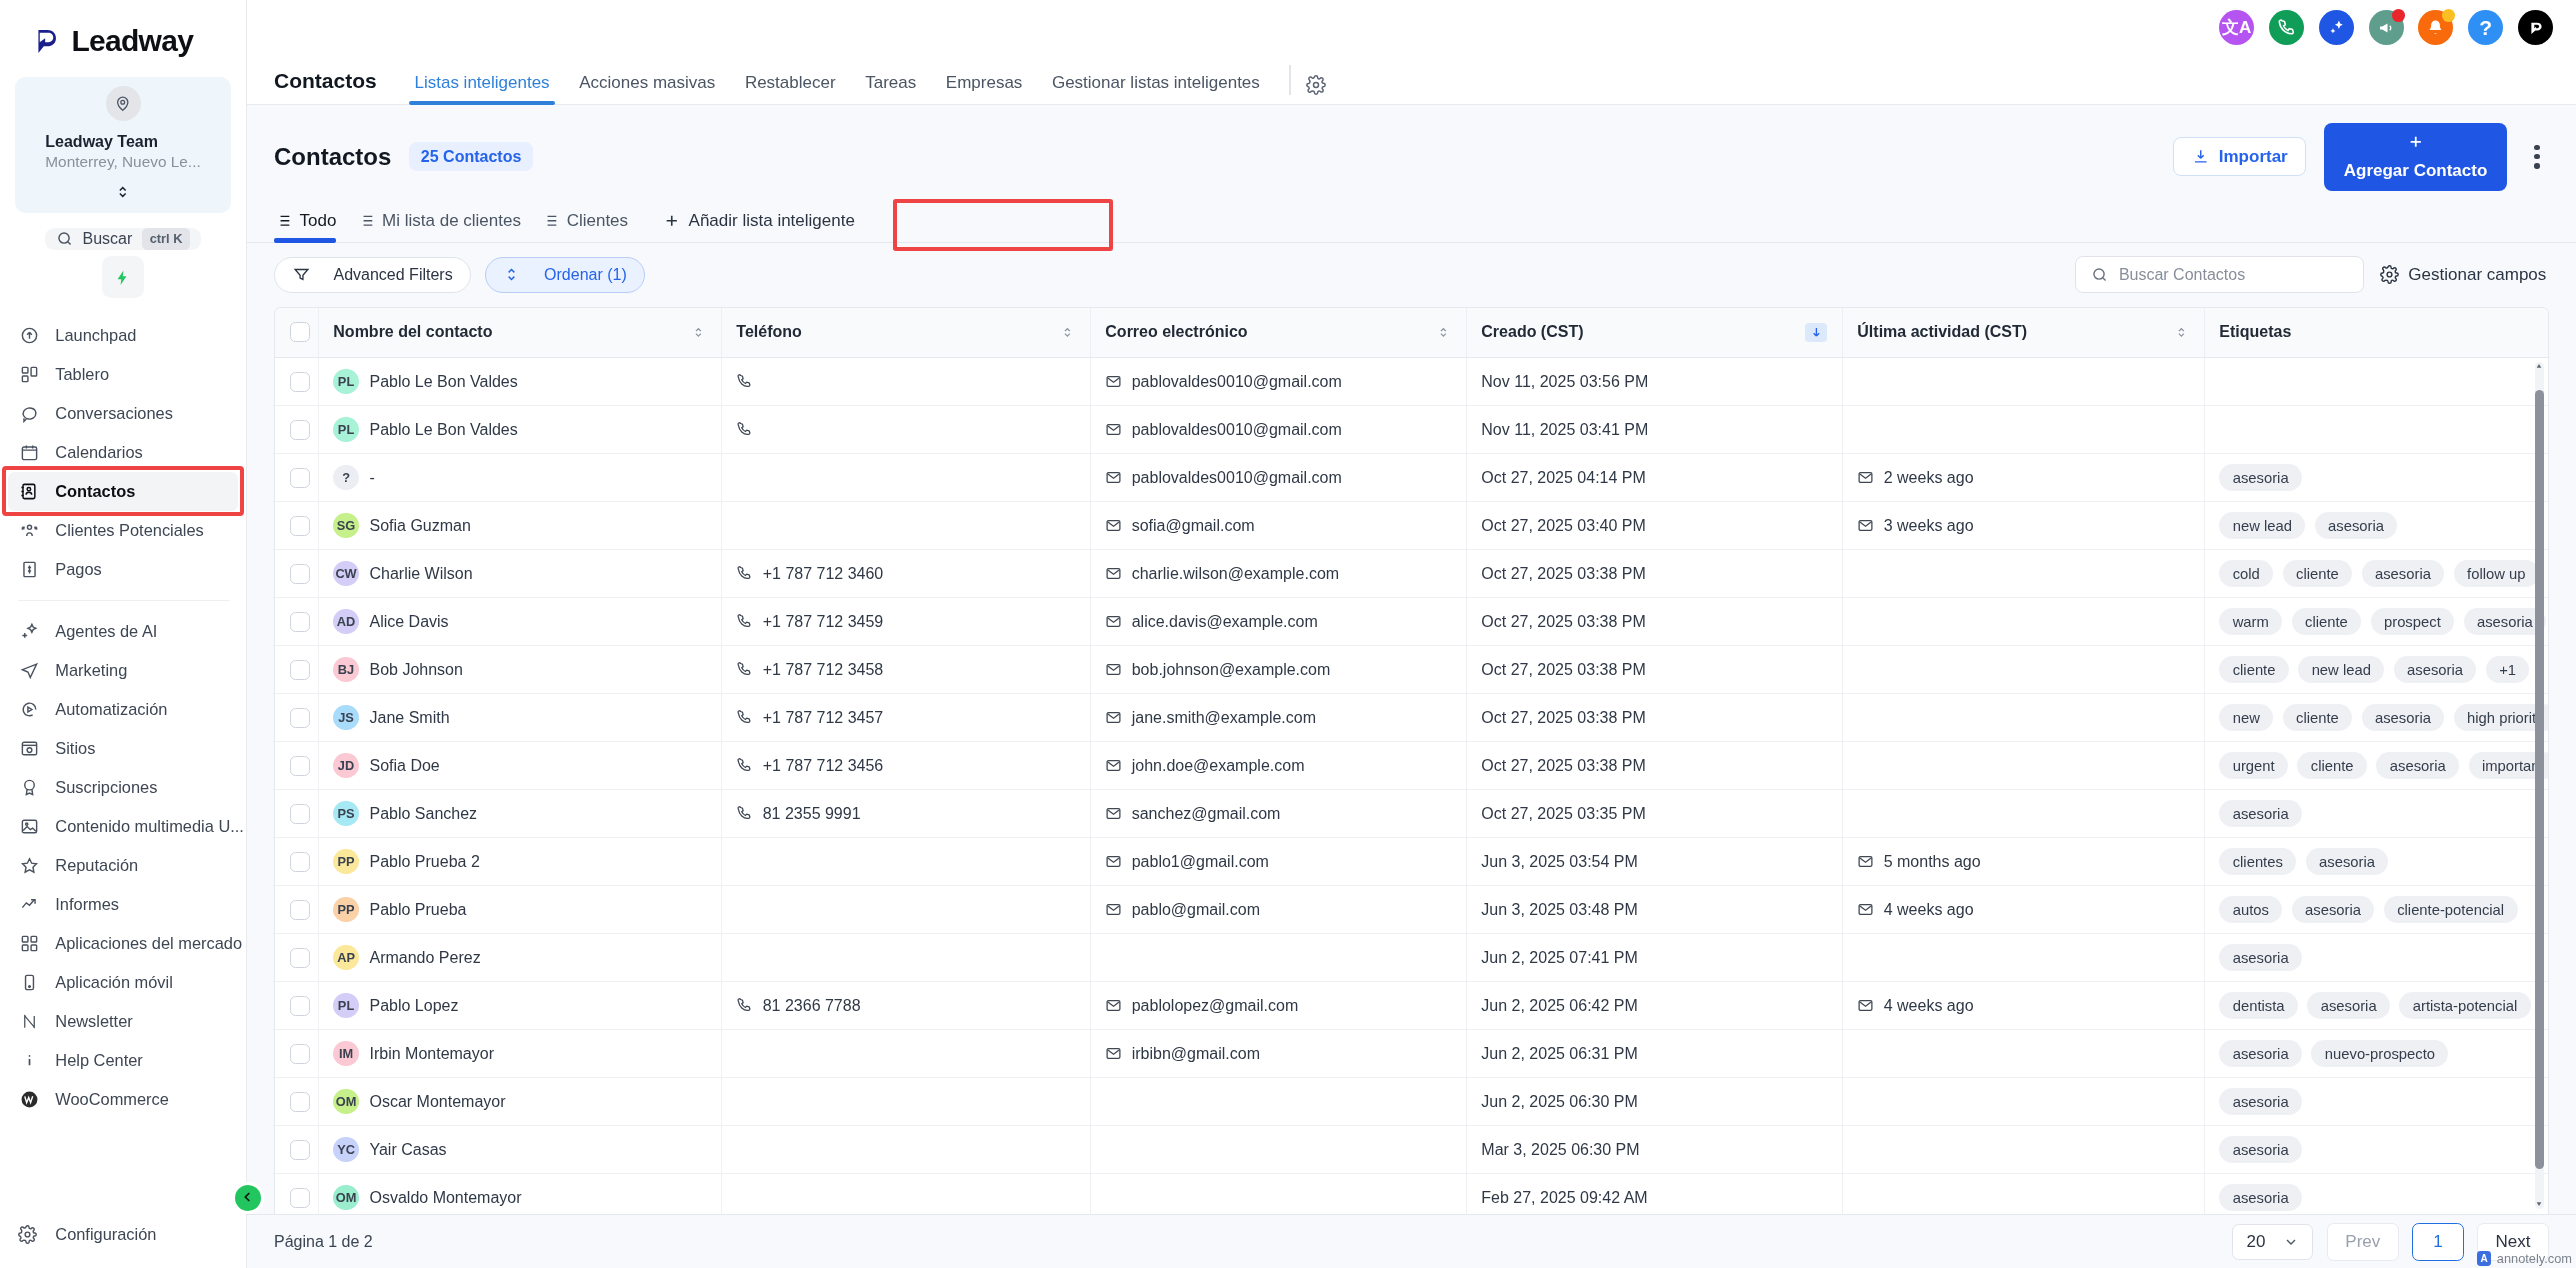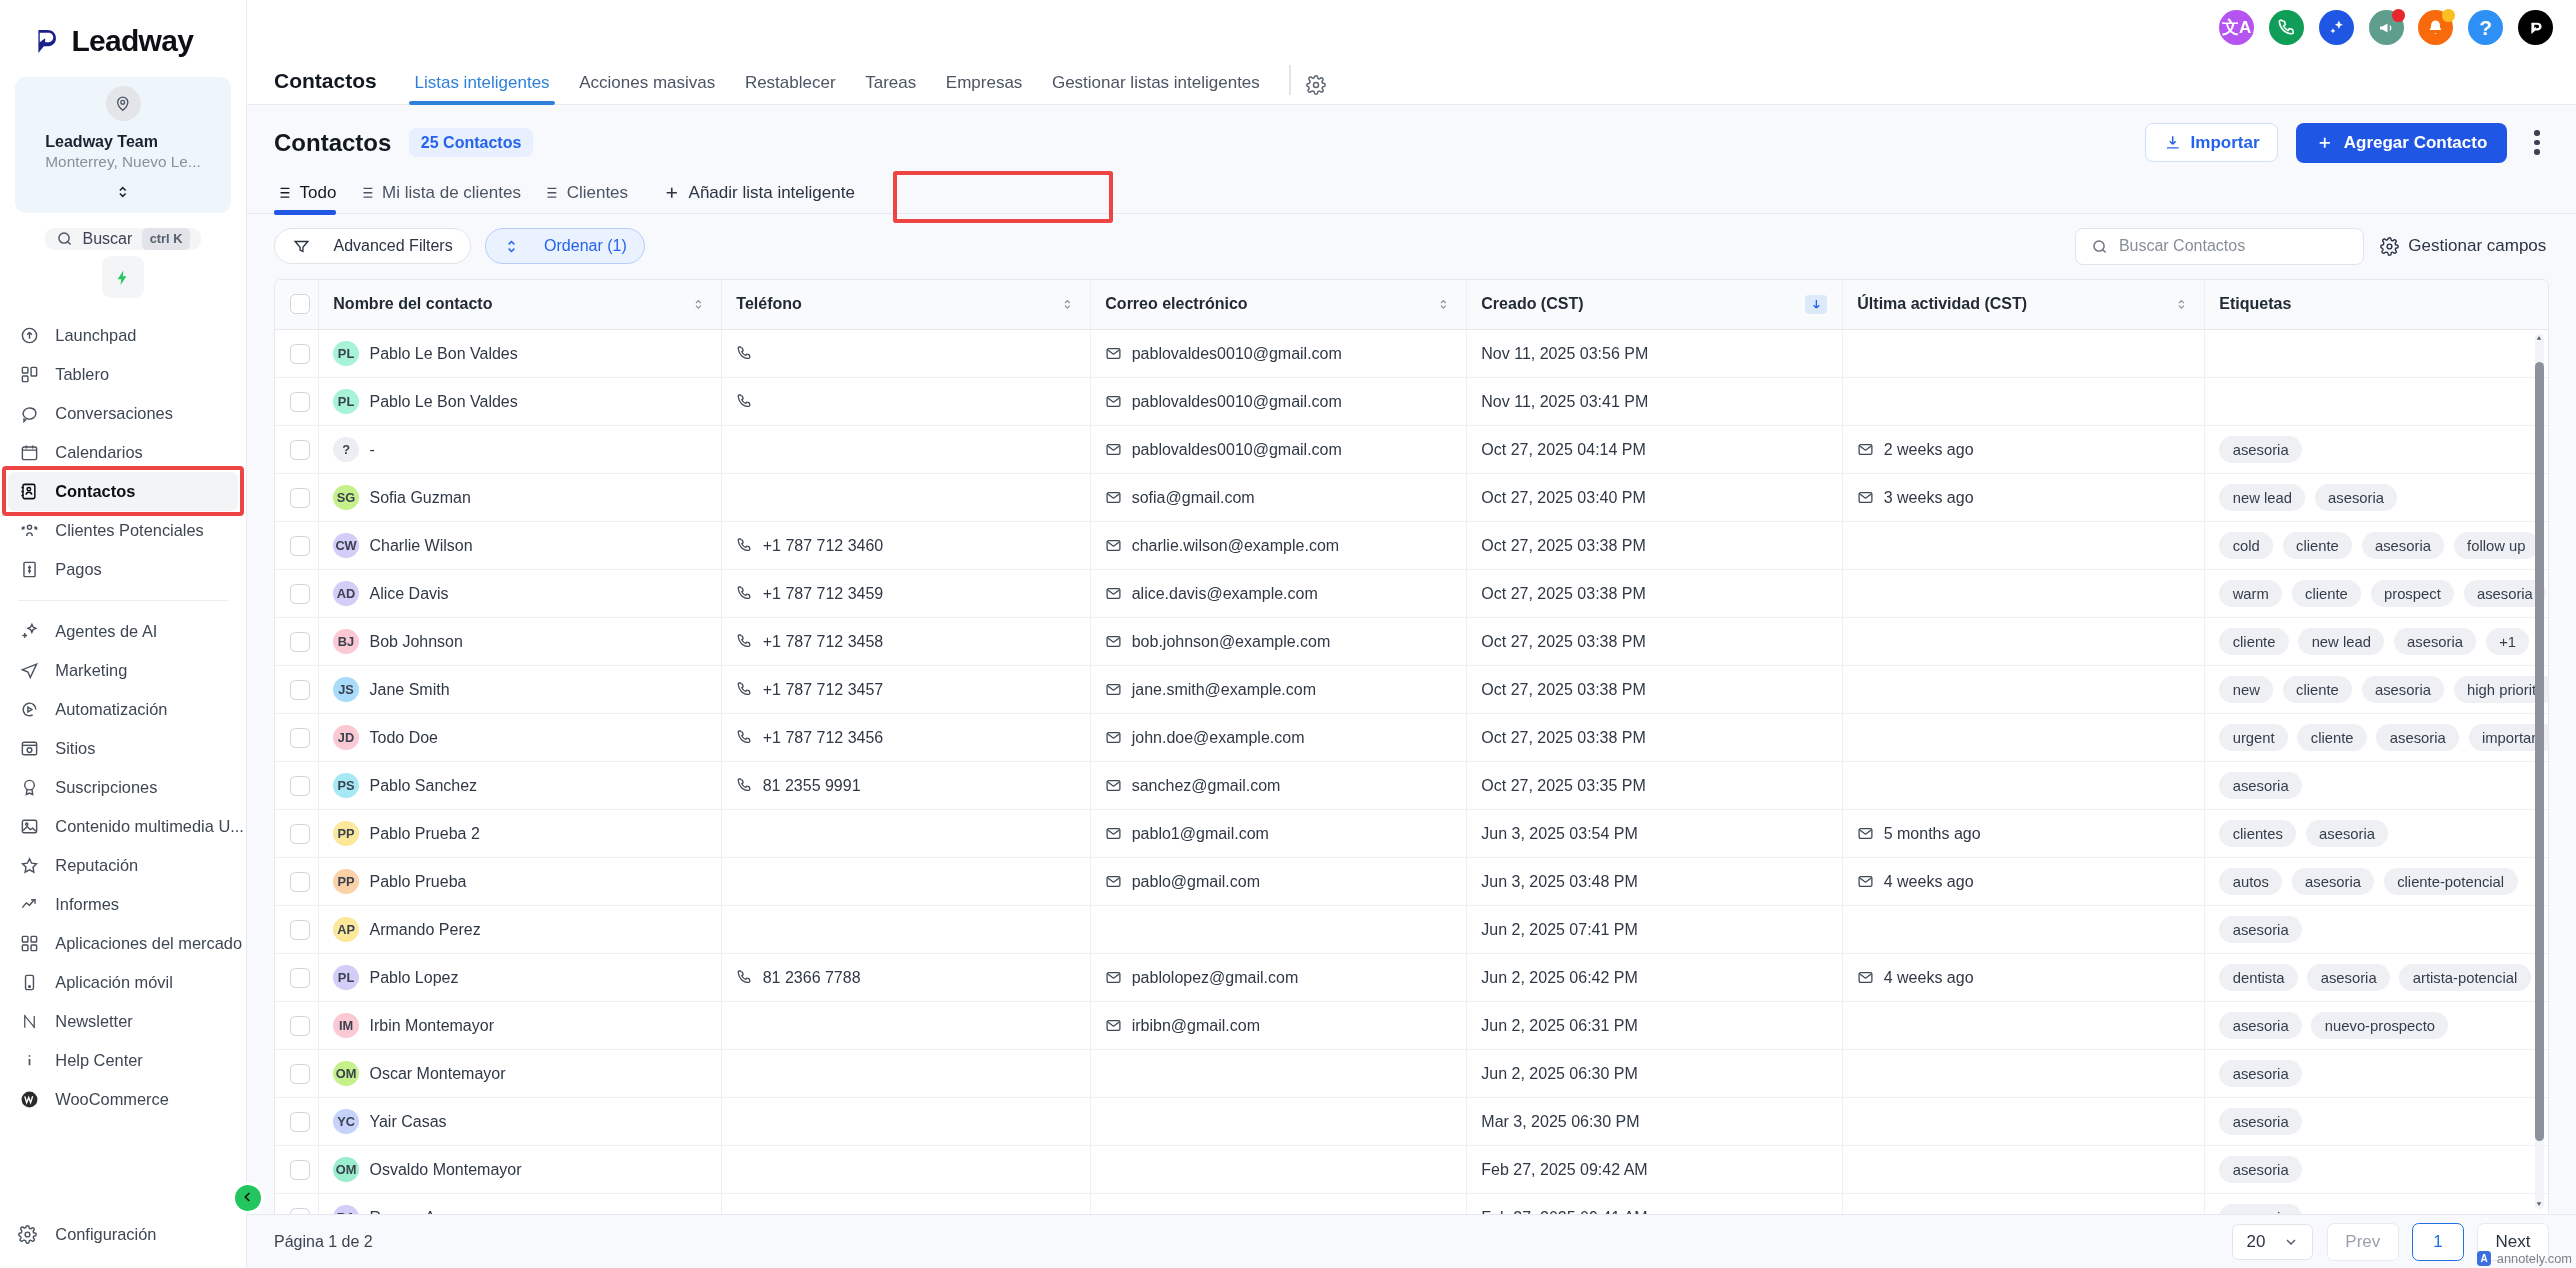--- a/index.html
+++ b/index.html
@@ -134,21 +134,21 @@
   }
   .head-spacer { flex: 1; }
   .btn-import {
     background: #ffffff; border: 1.3px solid #cfe0f8; border-radius: 8px;
     color: #2563eb; font-size: 17px; font-weight: 600;
     display: flex; align-items: center; gap: 9.4px; padding: 8.7px 17.5px;
   }
   .btn-add {
     background: #1f56e3; border-radius: 8px; color: #ffffff;
     font-size: 17px; font-weight: 600;
-    display: flex; align-items: center; gap: 10.7px; padding: 10px 20px;
+    display: flex; align-items: center; gap: 10.7px; padding: 10px 20px; flex-direction: column;
   }
   .kebab { display: flex; flex-direction: column; gap: 4px; padding: 6.7px 9.4px; }
   .kebab i { width: 5.4px; height: 5.4px; border-radius: 50%; background: #3b4252; display: block; }
 
   .list-tabs {
     display: flex; align-items: flex-end; padding: 14.8px 27px 0 27px;
     border-bottom: 1.3px solid #e5e8ee; position: relative;
   }
   .ltab {
     display: flex; align-items: center; gap: 8px;
@@ -1083,21 +1083,21 @@
                 </span>
               </td>
             </tr>
             <tr>
               <td>
                 <span class="cb" style="display:block"></span>
               </td>
               <td>
                 <span class="name-cell">
                   <span class="avatar" style="background:#fbc9d4">JD</span>
-                  <span>Todo Doe</span>
+                  <span>Sofia Doe</span>
                 </span>
               </td>
               <td>
                 <span class="icon-cell">
                   <span class="ic">
                     <svg viewBox="0 0 24 24" width="17" height="17" fill="none" stroke="currentColor" stroke-width="1.8">
                       <path d="M6.5 3.5l2.6 1 1 3.6-2 1.5a12 12 0 005.3 5.3l1.5-2 3.6 1 1 2.6a1.9 1.9 0 01-1.9 2.3C10.4 19.5 4.5 13.6 3.2 5.4a1.9 1.9 0 013.3-1.9z"></path>
                     </svg>
                   </span>
                   <span>+1 787 712 3456</span>

